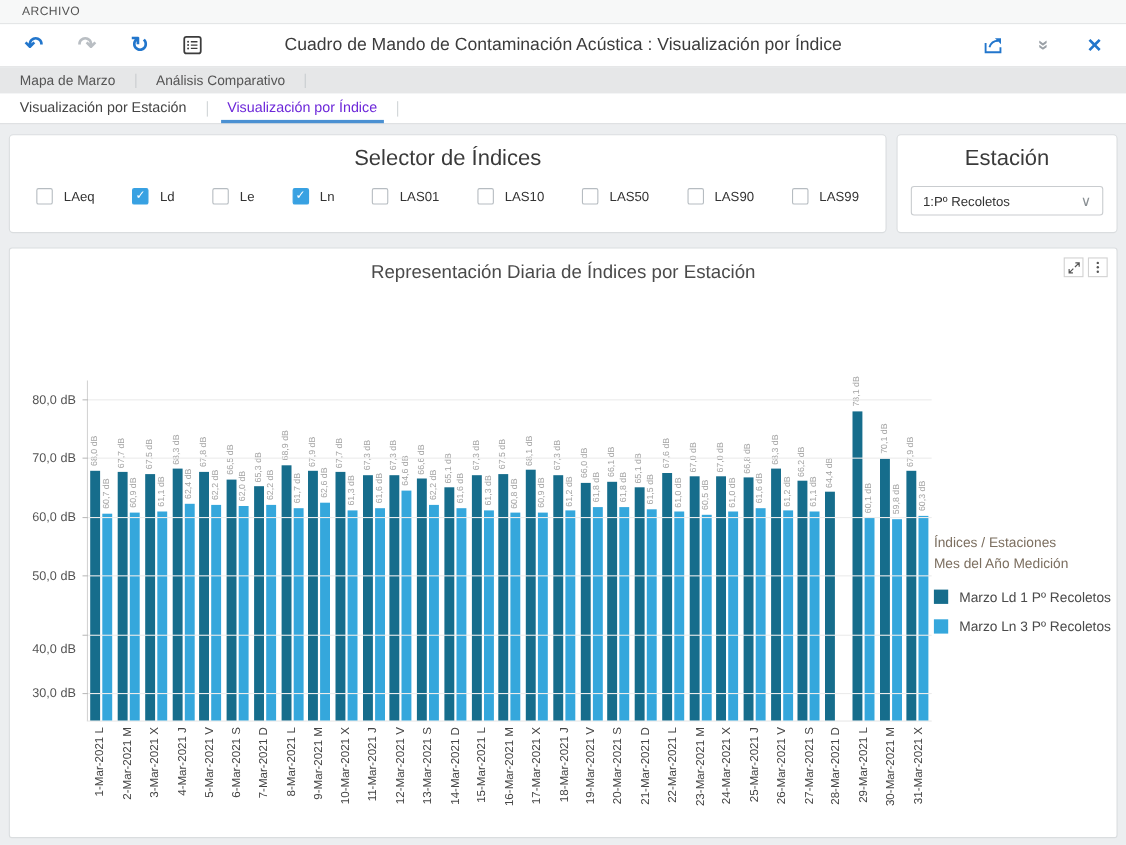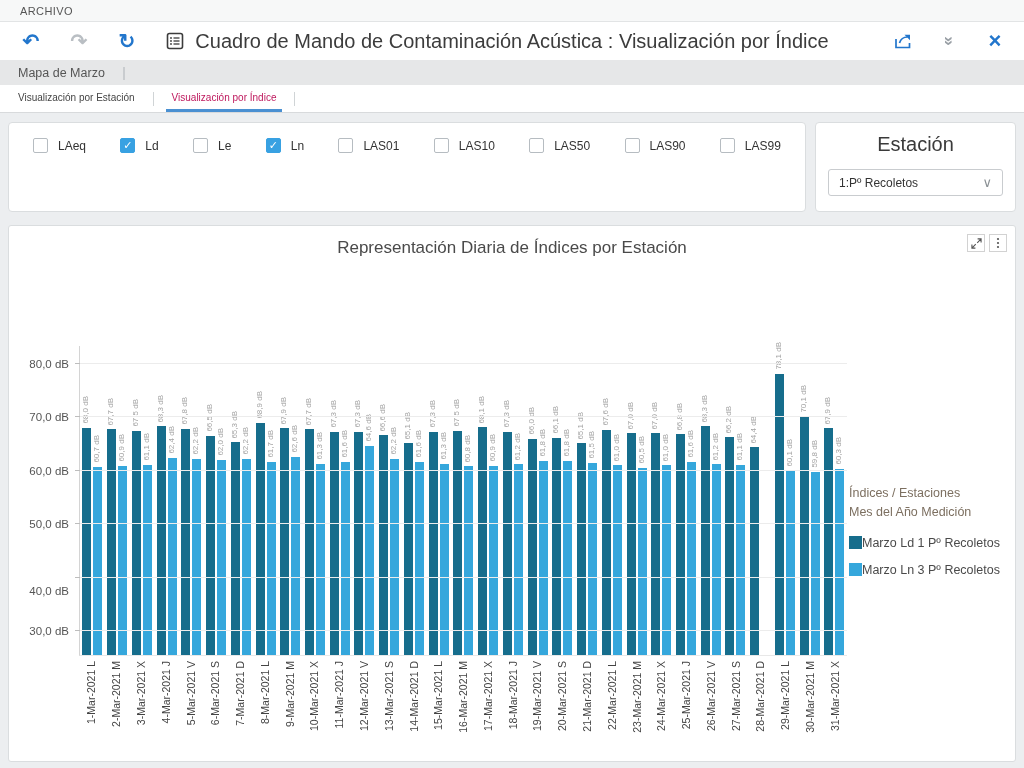--- a/index.html
+++ b/index.html
@@ -13,36 +13,36 @@
 
   .toolbar { height:39px; background:#fff; border-bottom:1px solid #e6e7e8;
     position:relative; display:flex; align-items:center; }
   .tb-left { display:flex; align-items:center; gap:22px; padding-left:18px; }
   .tb-right { position:absolute; right:16px; top:0; height:100%;
     display:flex; align-items:center; gap:20px; }
   .tb-btn { width:26px; height:26px; display:grid; place-items:center; cursor:pointer; }
   .glyph-blue { color:#2276cc; font-size:20px; font-weight:bold; line-height:1; }
   .glyph-gray { color:#b9bec3; font-size:20px; font-weight:bold; line-height:1; }
   .tb-title { position:absolute; left:0; right:0; text-align:center;
-    font-size:20px; color:#3c3c3c; pointer-events:none; }
+    font-size:16px; color:#3c3c3c; pointer-events:none; }
   .collapse-glyph { display:inline-block; transform:rotate(90deg);
     color:#9aa0a6; font-size:17px; font-weight:bold; }
   .close-glyph { color:#2276cc; font-size:22px; font-weight:bold; line-height:1; }
 
   
   .tabbar { height:24px; background:#e6e7e8; display:flex; align-items:stretch; }
   .tab { font-size:12.5px; color:#555; padding:0 18px; display:flex; align-items:center; cursor:pointer; }
   .tab.active { background:#fff; color:#333; }
   .tab-sep { width:1px; height:13px; background:#c9cccf; align-self:center; }
 
   .subtabbar { height:28px; background:#fff; border-bottom:1px solid #d8dadc;
     display:flex; align-items:stretch; padding-left:12px; }
-  .subtab { font-size:10px; color:#444; padding:0 6px; display:flex; align-items:center;
+  .subtab { font-size:13px; color:#444; padding:0 6px; display:flex; align-items:center;
     cursor:pointer; border-bottom:3px solid transparent; }
-  .subtab.active { color:#be185d; border-bottom-color:#4a90d2; }
+  .subtab.active { color:#6d28d9; border-bottom-color:#4a90d2; }
   .subtab-sep { width:1px; height:14px; background:#d0d4d6; align-self:center; margin:0 12px; }
 
   
   .content { padding:9px 8px 0 8px; }
   .panel-row { display:flex; gap:9px; }
   .panel { background:#fff; border:1px solid #dadddf; border-radius:4px; }
   .panel-indices { flex:1; height:90px; }
   .panel-station { width:201px; height:90px; }
   .panel-title { text-align:center; font-size:20px; color:#3a3a3a; margin-top:10px; font-weight:400; }
 
@@ -83,21 +83,21 @@
     font-size:8px; line-height:10px; color:#a3a3a3; white-space:nowrap; }
 
   .xlabels-row { position:absolute; left:70px; top:435px; width:768px; height:98px;
     display:flex; gap:4px; padding:0 2px; }
   .xlabel-cell { flex:1; display:flex; justify-content:center; align-items:flex-start; }
   .xlabel { writing-mode:vertical-rl; transform:rotate(180deg); font-size:10.5px;
     color:#444; white-space:nowrap; }
 
   .legend { position:absolute; left:840px; top:258px; width:172px; }
   .legend-title { font-size:12.5px; color:#7c6f60; line-height:1.55; }
-  .legend-item { display:flex; align-items:center; margin-top:13px; cursor:pointer; }
+  .legend-item { display:flex; align-items:center; gap:10px; margin-top:13px; cursor:pointer; }
   .legend-swatch { width:13px; height:13px; flex:0 0 13px; }
   .legend-label { font-size:12.5px; color:#4a4a4a; white-space:nowrap; }
 
   svg { display:block; }
 </style>
 </head>
 <body>
 
 <div class="menubar">
   <span class="menu-item">ARCHIVO</span>
@@ -144,32 +144,34 @@
     </div>
     <div class="tb-btn">
       <span class="close-glyph">×</span>
     </div>
   </div>
 </div>
 
 <div class="tabbar" id="tabs">
     <div class="tab">Mapa de Marzo</div>
     <div class="tab-sep"></div>
+    <div class="tab">Análisis Comparativo</div>
     <div class="tab-sep"></div>
   </div>
 <div class="subtabbar" id="subtabs">
     <div class="subtab">Visualización por Estación</div>
     <div class="subtab-sep"></div>
     <div class="subtab active">Visualización por Índice</div>
     <div class="subtab-sep"></div>
   </div>
 
 <div class="content">
   <div class="panel-row">
     <div class="panel panel-indices">
+      <div class="panel-title">Selector de Índices</div>
       <div class="options-row" id="index-options">
           <div class="opt">
             <div class="cb"></div>
             <div class="opt-label">LAeq</div>
           </div>
           <div class="opt">
             <div class="cb checked">✓</div>
             <div class="opt-label">Ld</div>
           </div>
           <div class="opt">

